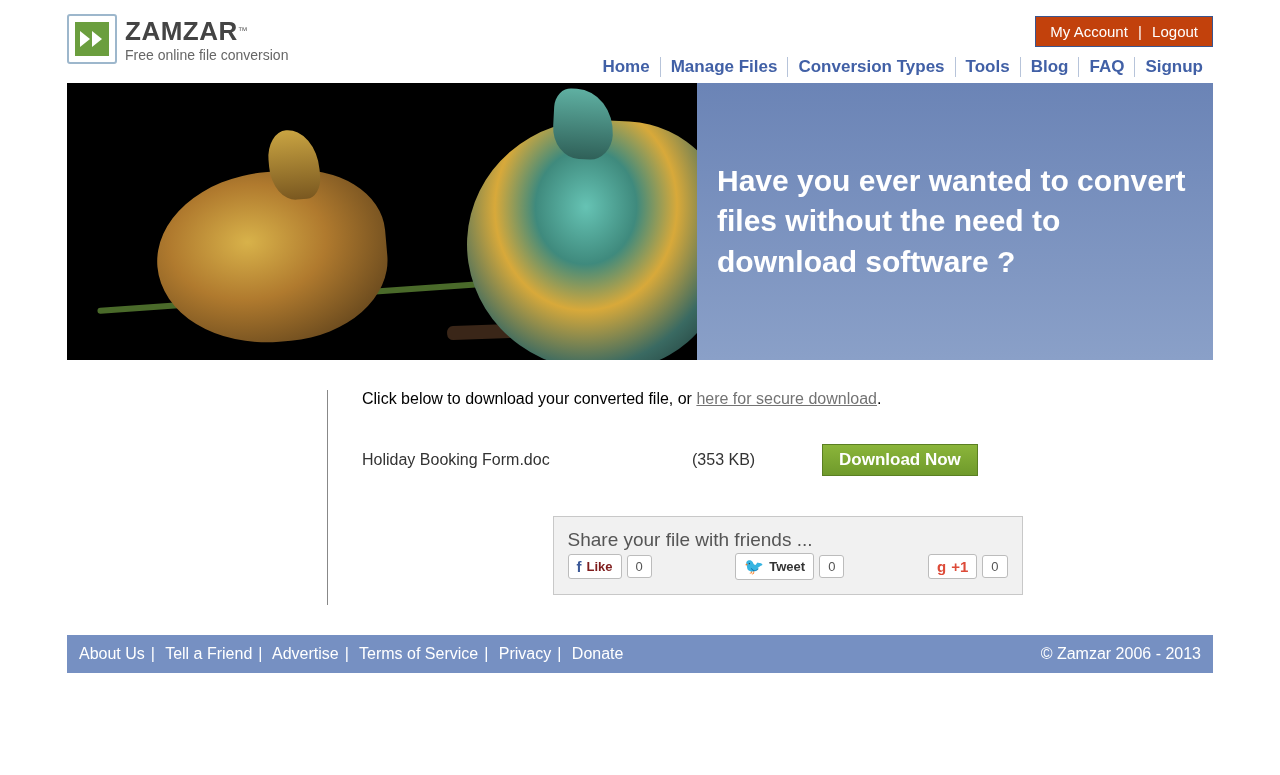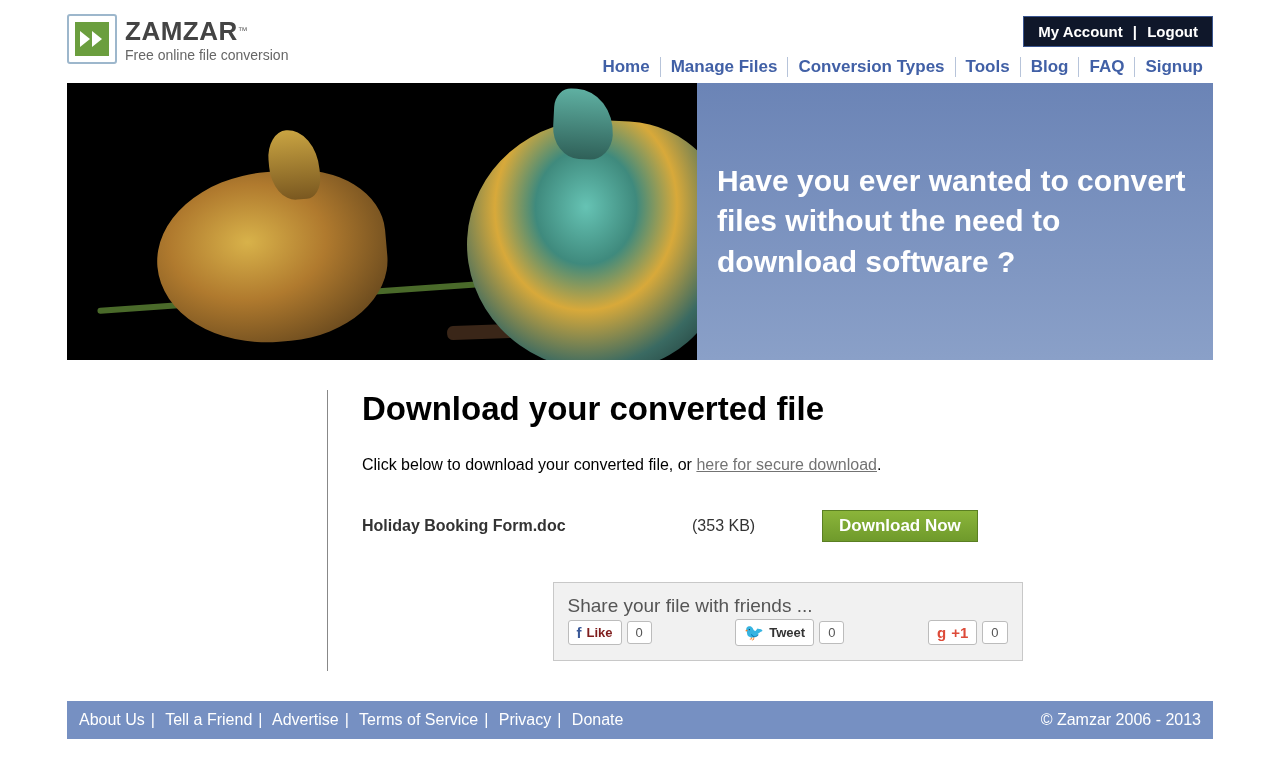--- a/index.html
+++ b/index.html
@@ -15,21 +15,21 @@
     content:""; position:absolute; width:0; height:0;
     border-top: 8px solid transparent; border-bottom: 8px solid transparent;
   }
   .logo-inner::before { left:5px; top:9px; border-left:10px solid #fff; }
   .logo-inner::after  { left:17px; top:9px; border-left:10px solid #fff; }
   .brand-text .brand { font-size: 26px; font-weight: bold; letter-spacing: 0.5px; color: #444; }
   .brand-text .tm { font-size: 10px; vertical-align: super; color:#666;}
   .brand-text .tagline { font-size: 14px; color: #666; }
 
   .header-right { display:flex; flex-direction:column; align-items:flex-end; gap:10px; padding-top:2px;}
-  .account-bar { background: #0f172a; color: #fff; padding: 6px 14px; font-weight: bold; font-size: 15px; border:1px solid #3a558f;}
+  .account-bar { background: #c2410c; color: #fff; padding: 6px 14px; font-weight: normal; font-size: 15px; border:1px solid #3a558f;}
   .account-bar a { color:#fff; text-decoration:none; cursor:pointer; }
   .account-bar .sep { margin: 0 6px; }
 
   .nav { display:flex; align-items:center; font-size: 17px; font-weight:bold; color:#4160a6;text-align:center; }
   .nav a { color:#4160a6; text-decoration:none; padding: 0 10px; cursor:pointer; }
   .nav .divider { width:1px; height:20px; background:#b7c4da; }
 
   
   .hero { width: 100%; height: 277px; display:flex; }
   .hero-left { flex: 0 0 630px; background:#000; position:relative; overflow:hidden; }
@@ -55,21 +55,21 @@
 
   
   .main { display:flex; padding: 30px 0 30px 260px; }
   .vline { width:1px; background:#888; margin-right: 34px; align-self: stretch; }
   .content { flex:1; }
   h1.title { font-size: 33px; font-weight:bold; color:#000; margin-bottom: 28px; }
   .instr { font-size: 16px; color:#000; margin-bottom: 36px; }
   .instr a { color:#737373; text-decoration: underline; cursor:pointer; }
 
   .file-row { display:flex; align-items:center; gap: 0; margin-bottom: 40px; font-size:16px;}
-  .file-name { font-weight:bold; width: 330px; }
+  .file-name { font-weight:normal; width: 330px; }
   .file-size { width: 130px; }
   .dl-btn { background: linear-gradient(#8bb53a,#6f9a2b); color:#fff; font-weight:bold; font-size:17px;
     padding: 5px 16px; border:1px solid #5a7f22; cursor:pointer; text-align:center; }
 
   
   .share-box { width: 470px; margin: 0 auto 10px auto; border:1px solid #c8c8c8; background:#f1f1f1; padding: 12px 14px 14px 14px; }
   .share-title { text-align:left; font-size:19px; font-weight:normal; color:#555; margin-bottom:2px;}
   .share-buttons { display:flex; justify-content:space-between; gap:10px; }
   .soc { display:flex; align-items:center; }
   .soc-btn { background:#fff; border:1px solid #bcbcbc; border-radius:3px; padding:3px 8px; display:flex; align-items:center; gap:5px; cursor:pointer; font-size:13px; font-weight:bold; }
@@ -135,21 +135,20 @@
       <div class="cham cham2"></div>
     </div>
     <div class="hero-right">
       <div class="hero-text">Have you ever wanted to convert files without the need to download software ?</div>
     </div>
   </div>
 
   <div class="main">
     <div class="vline"></div>
     <div class="content">
-      <h1 class="title">Download your converted file</h1>
       <p class="instr">
         <span>Click below to download your converted file, or </span><a>here for secure download</a><span>.</span>
       </p>
 
       <div class="file-row">
         <div class="file-name">Holiday Booking Form.doc</div>
         <div class="file-size">(353 KB)</div>
         <div class="dl-btn">Download Now</div>
       </div>
 

